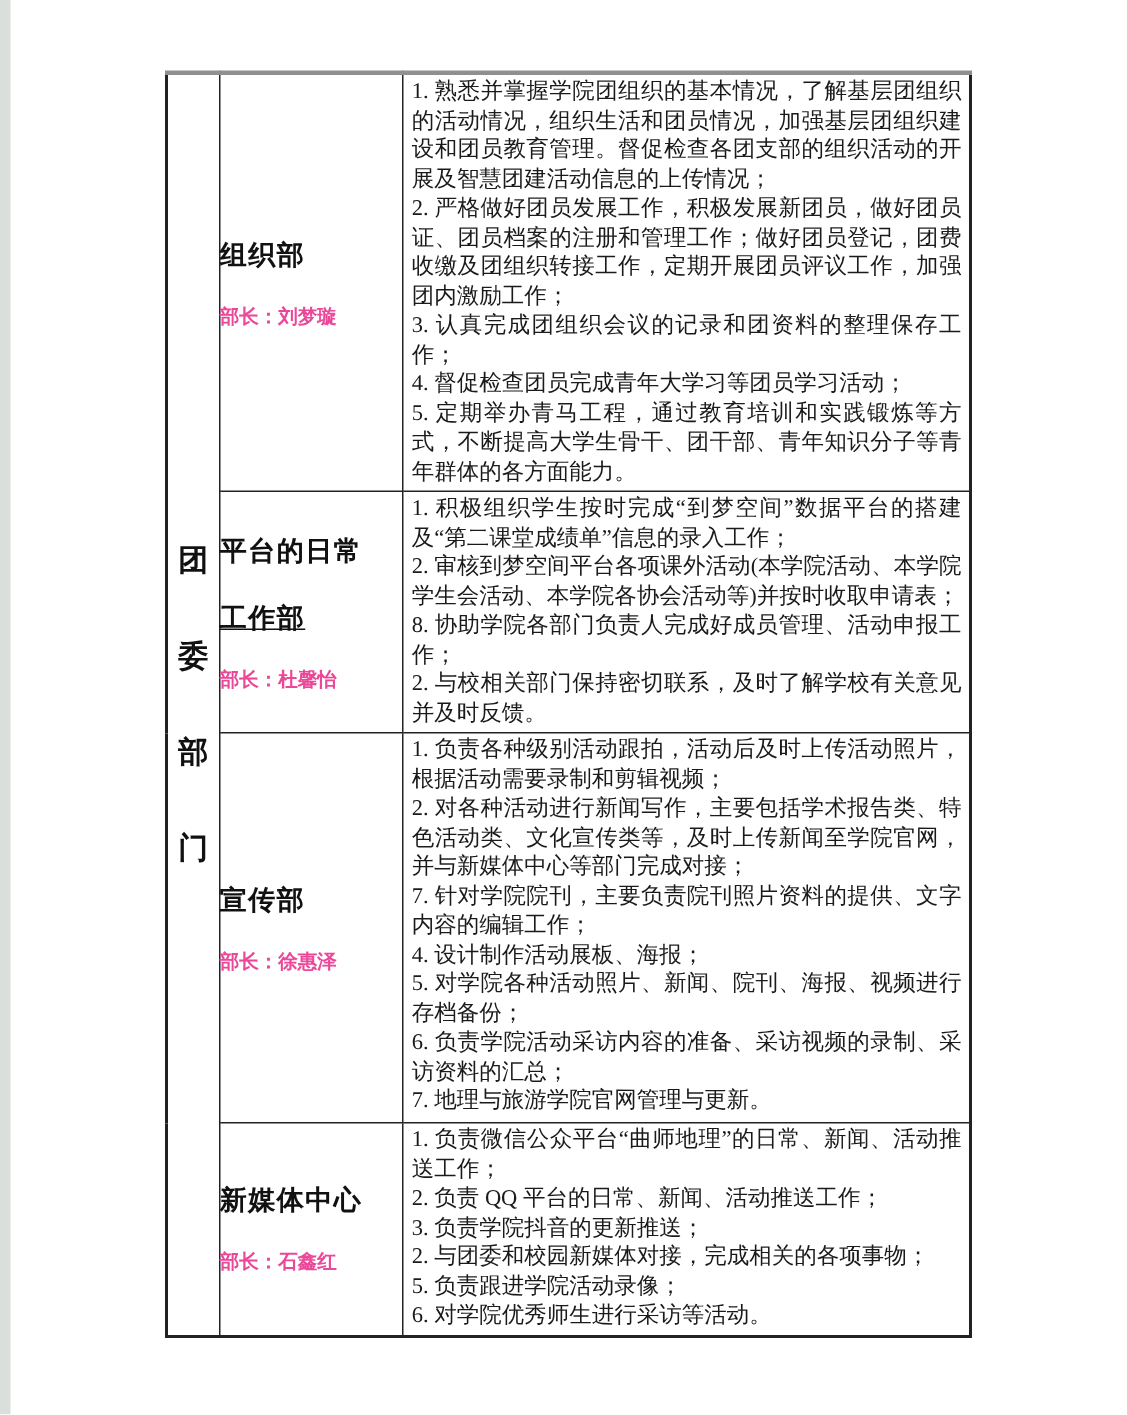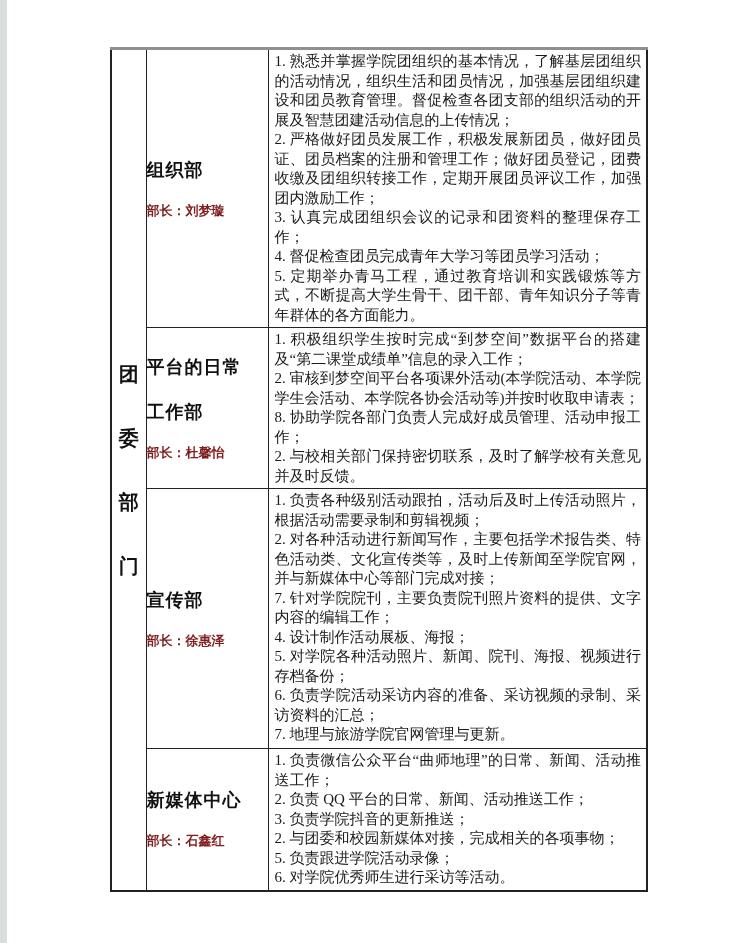--- a/index.html
+++ b/index.html
@@ -67,28 +67,29 @@
   .name-line {
     font-family: "Liberation Sans", "DejaVu Sans", sans-serif;
     font-weight: bold;
     font-size: 18px;
     line-height: 22px;
     letter-spacing: 1px;
     color: #111111;
   }
   .name-line + .name-line {
     margin-top: 23px;
+    text-decoration: underline;
   }
   .dept-leader {
     margin-top: 22px;
     font-family: "Liberation Sans", "DejaVu Sans", sans-serif;
     font-weight: bold;
     font-size: 13px;
     line-height: 16px;
-    color: #7f1d1d;
+    color: #ec4899;
   }
   .duties-cell {
     vertical-align: top;
     padding: 2px 5px 2px 6px;
   }
   .duty-item {
     font-size: 15px;
     line-height: 19.5px;
     text-align: justify;
     text-justify: inter-character;

